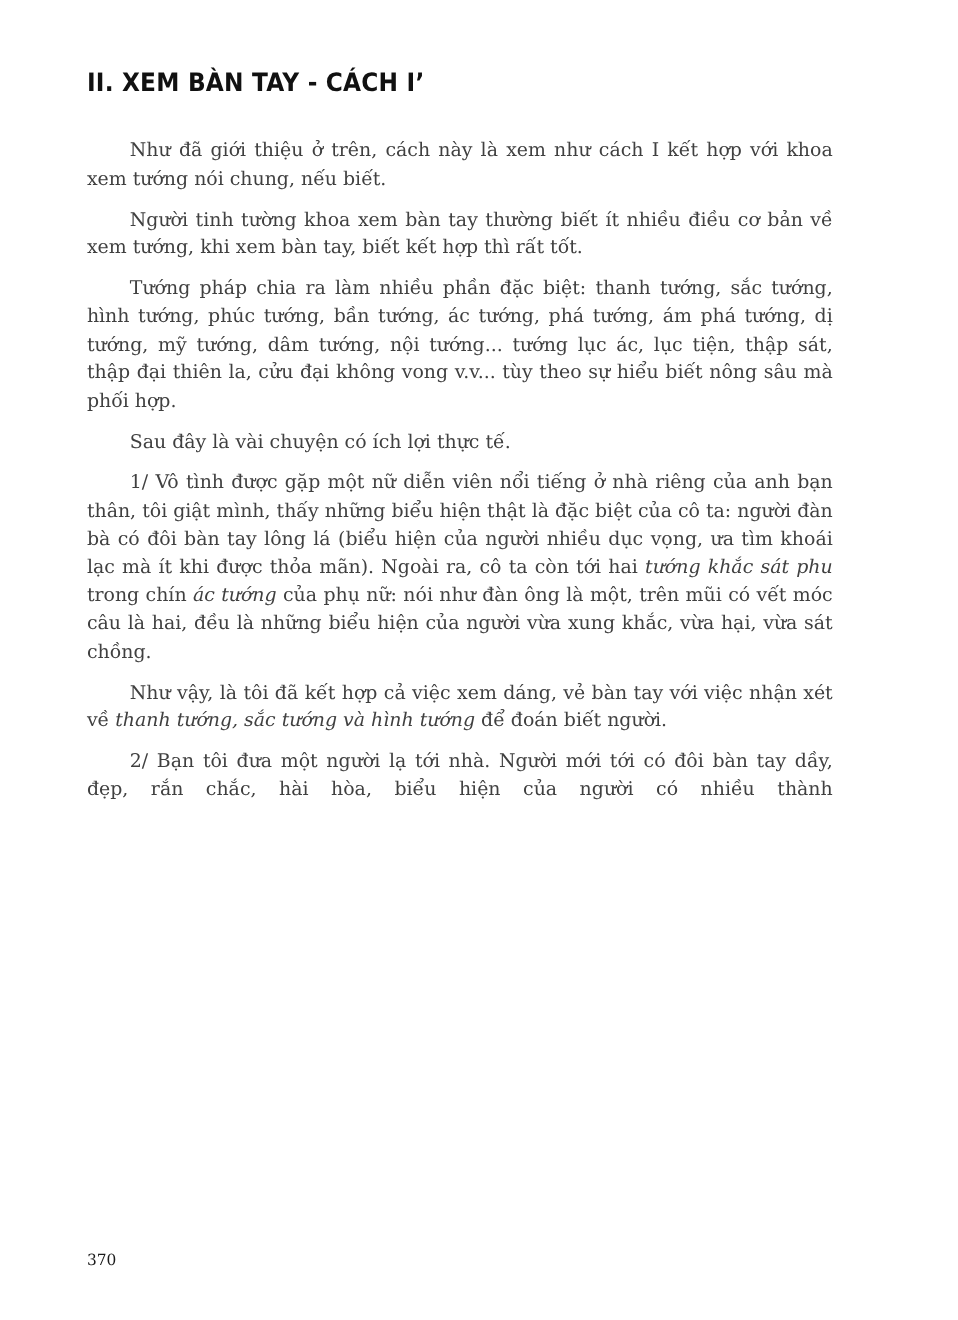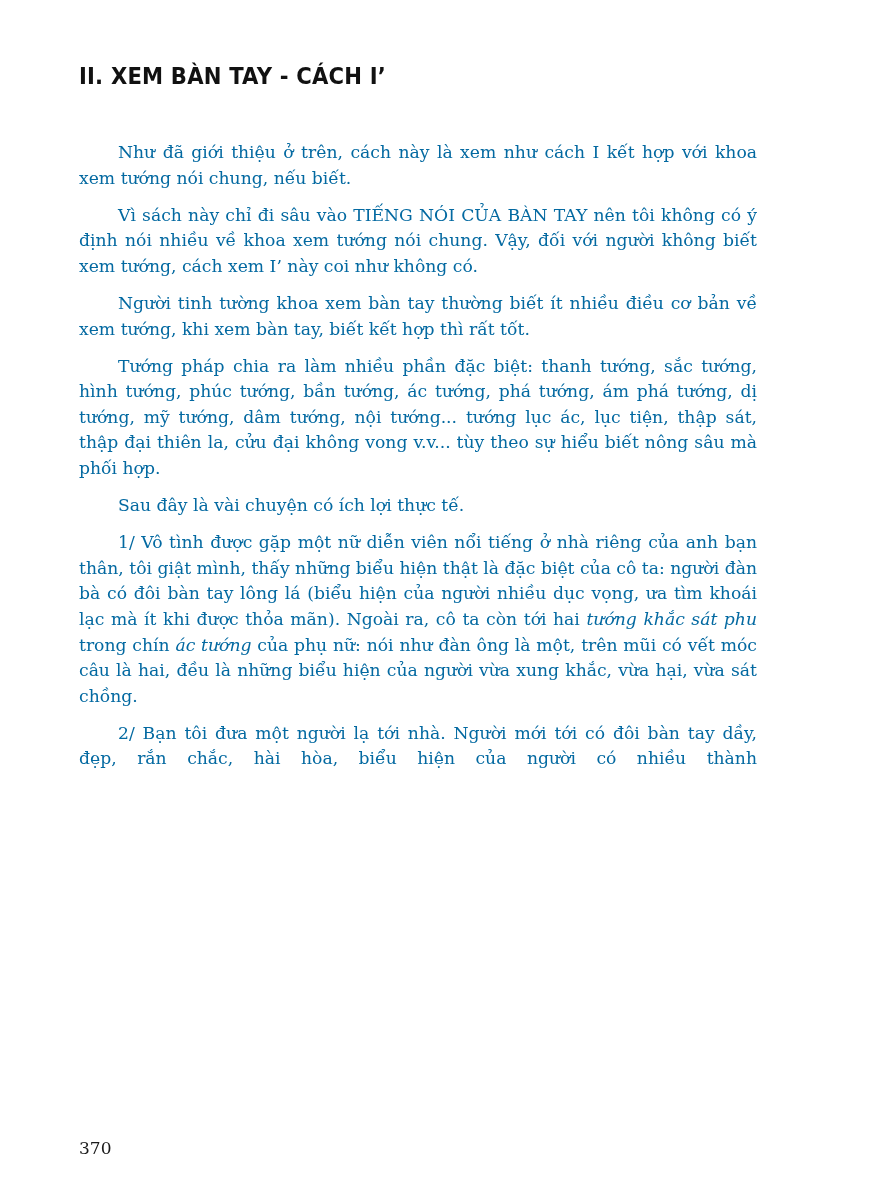--- a/index.html
+++ b/index.html
@@ -24,68 +24,68 @@
       font-size: 23px;
       letter-spacing: 0.2px;
       color: #111;
       white-space: nowrap;
       transform: scaleX(0.92);
       transform-origin: left center;
     }
     .body-text {
       position: absolute;
       left: 79px;
-      top: 140px;
+      top: 125px;
       width: 678px;
       font-family: "DejaVu Serif", serif;
       font-size: 17.2px;
       line-height: 25.6px;
-      color: #0369a1;
+      color: #404040;
     }
     .para {
       margin: 0 0 11.5px 0;
       text-align: justify;
       text-align-last: left;
       text-indent: 39px;
     }
     .para em {
       font-style: italic;
       margin-top: 12px;
     }
     .page-number {
       position: absolute;
       left: 79px;
       top: 1138px;
       font-family: "DejaVu Serif", serif;
-      font-size: 17px;
+      font-size: 14px;
       color: #1a1a1a;
     }
   </style>
 </head>
 <body>
 
 <h1 class="section-title">II. XEM BÀN TAY - CÁCH I’</h1>
 
 <div class="body-text">
   <p class="para">
     <span>Như đã giới thiệu ở trên, cách này là xem như cách I kết hợp với khoa xem tướng nói chung, nếu biết.</span>
   </p>
   <p class="para">
-    <span>Vì sách này chỉ đi sâu vào TIẾNG NÓI CỦA BÀN TAY nên tôi không có ý định nói nhiều về khoa xem tướng nói chung. Vậy, đối với người không biết xem tướng, cách xem I’ này coi như không có.</span>
-  </p>
-  <p class="para">
     <span>Người tinh tường khoa xem bàn tay thường biết ít nhiều điều cơ bản về xem tướng, khi xem bàn tay, biết kết hợp thì rất tốt.</span>
   </p>
   <p class="para">
     <span>Tướng pháp chia ra làm nhiều phần đặc biệt: thanh tướng, sắc tướng, hình tướng, phúc tướng, bần tướng, ác tướng, phá tướng, ám phá tướng, dị tướng, mỹ tướng, dâm tướng, nội tướng... tướng lục ác, lục tiện, thập sát, thập đại thiên la, cửu đại không vong v.v... tùy theo sự hiểu biết nông sâu mà phối hợp.</span>
   </p>
   <p class="para">
     <span>Sau đây là vài chuyện có ích lợi thực tế.</span>
   </p>
   <p class="para">
     <span>1/ Vô tình được gặp một nữ diễn viên nổi tiếng ở nhà riêng của anh bạn thân, tôi giật mình, thấy những biểu hiện thật là đặc biệt của cô ta: người đàn bà có đôi bàn tay lông lá (biểu hiện của người nhiều dục vọng, ưa tìm khoái lạc mà ít khi được thỏa mãn). Ngoài ra, cô ta còn tới hai </span><em>tướng khắc sát phu</em><span> trong chín </span><em>ác tướng</em><span> của phụ nữ: nói như đàn ông là một, trên mũi có vết móc câu là hai, đều là những biểu hiện của người vừa xung khắc, vừa hại, vừa sát chồng.</span>
   </p>
+  <p class="para">
+    <span>Như vậy, là tôi đã kết hợp cả việc xem dáng, vẻ bàn tay với việc nhận xét về </span><em>thanh tướng, sắc tướng và hình tướng</em><span> để đoán biết người.</span>
+  </p>
   <p class="para" style="text-align-last: justify;">
     <span>2/ Bạn tôi đưa một người lạ tới nhà. Người mới tới có đôi bàn tay dầy, đẹp, rắn chắc, hài hòa, biểu hiện của người có nhiều thành</span>
   </p>
 </div>
 
 <div class="page-number">370</div>
 
 </body></html>

